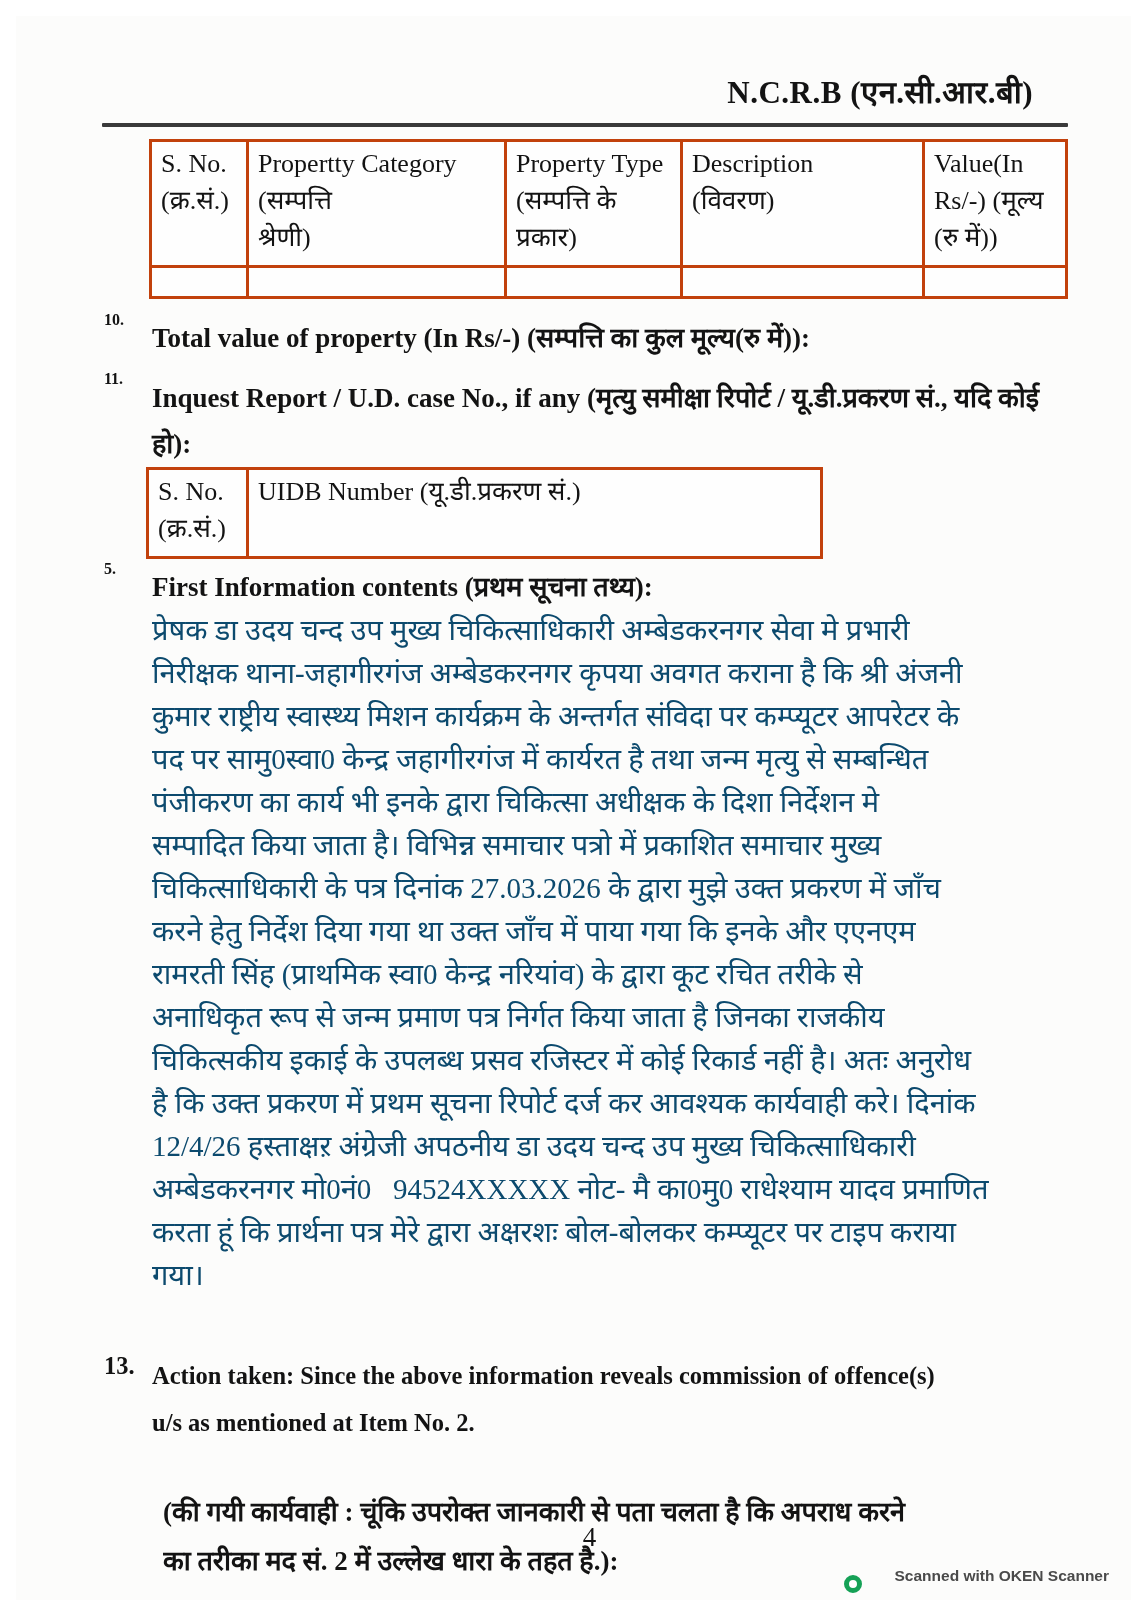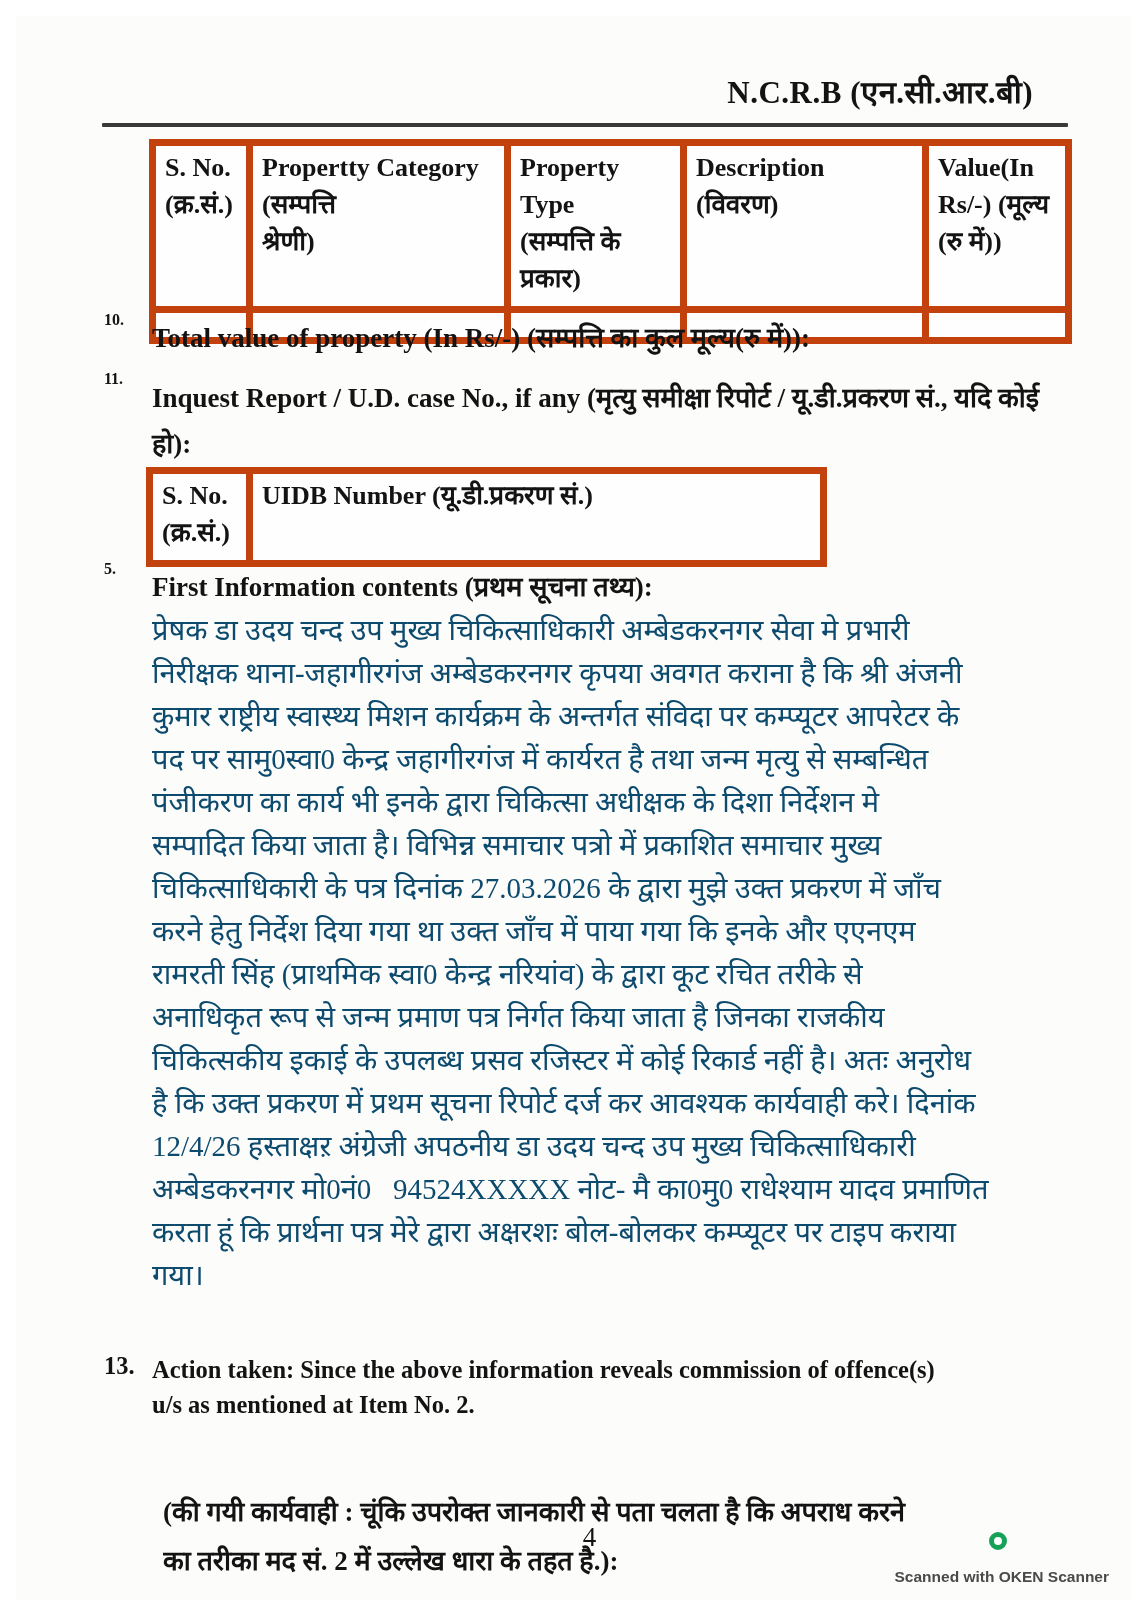--- a/index.html
+++ b/index.html
@@ -23,22 +23,22 @@
     background: #3a3a3a;
     border-radius: 1px;
   }
   table.doc-table {
     position: absolute;
     border-collapse: collapse;
     table-layout: fixed;
     background: #fefefe;
   }
   table.doc-table th, table.doc-table td {
-    border: 7px solid #c2410c;
-    font-weight: bold;
+    border: 3px solid #c2410c;
+    font-weight: normal;
     font-size: 26px;
     line-height: 1.42;
     padding: 4px 9px 8px 9px;
     vertical-align: top;
     text-align: left;
     white-space: pre-line;
     overflow: hidden;
   }
   .property-table { left: 125px; top: 115px; width: 916px; }
   .property-table .col-val { text-align: left; }
@@ -61,21 +61,21 @@
     width: 960px;
     font-size: 29px;
     line-height: 43px;
     white-space: pre;
     overflow: hidden;
     color: #0c4a6e;
   }
   .item13-en {
     position: absolute; left: 128px; top: 1328px;
     font-weight: bold; font-size: 24.5px;
-    line-height: 35px;
+    line-height: 47px;
     white-space: pre-line;
     width: 900px;
   }
   .item13-hi {
     position: absolute; left: 139px; top: 1464px;
     font-weight: bold; font-size: 27px;
     line-height: 49px;
     white-space: pre;
     overflow: hidden;
     width: 930px;
@@ -84,21 +84,20 @@
     position: absolute; left: 0; top: 1498px;
     width: 1131px; text-align: center;
     font-size: 27px;
   }
   .footer {
     position: absolute; right: 22px; bottom: 14px;
     display: flex; align-items: center; gap: 9px;
     font-family: "Liberation Sans", "DejaVu Sans", sans-serif;
     font-size: 15.5px; color: #4a4a4a;
     font-weight: bold;
-    flex-direction: column;
   }
   .oken-icon { position: relative; width: 26px; height: 20px; display: inline-block; }
   .oken-ring {
     position: absolute; right: 0; top: 1px;
     width: 18px; height: 18px;
     border-radius: 50%;
     border: 5px solid #15a156;
     background: #ffffff;
   }
   .oken-dash {

